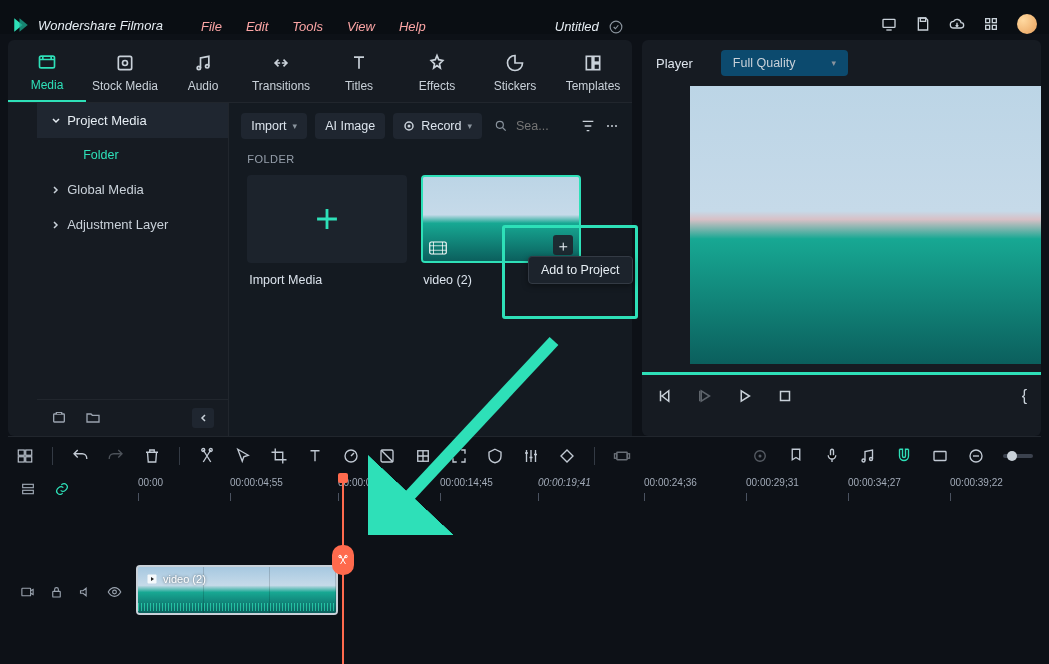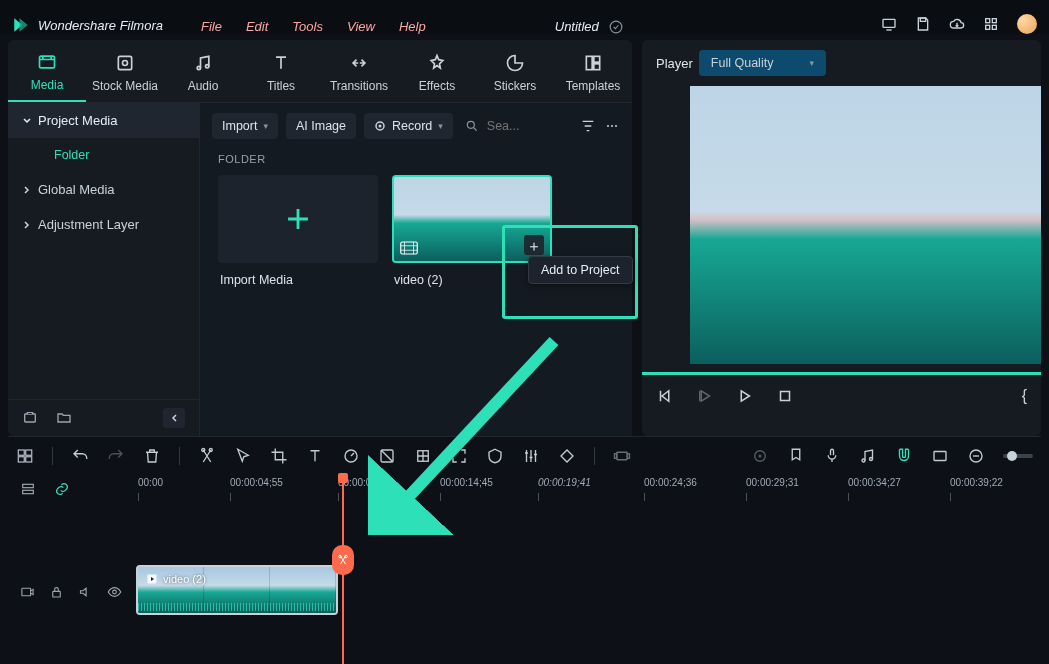--- a/index.html
+++ b/index.html
@@ -12,21 +12,21 @@
   .app-name { font-size: 13px; color: #e6edf3; }
   .menus { display: flex; gap: 24px; margin-left: 38px; }
   .menu { font-size: 13px; color: #fca5a5; cursor: pointer; }
   .title-center { margin-left: auto; margin-right: auto; display: flex; align-items: center; gap: 10px; color: #e6edf3; }
   .title-right { display: flex; align-items: center; gap: 18px; margin-left: auto; }
   .tb-icon { width: 16px; height: 16px; color: #c9d1d9; cursor: pointer; }
   .avatar { width: 20px; height: 20px; border-radius: 50%; background: radial-gradient(circle at 30% 30%, #ffd9a0, #e8a05b); }
 
   
   .upper { display: flex; gap: 10px; padding: 6px 8px 0 8px; height: 402px; }
-  .left-col { width: 624px; display: flex; flex-direction: column; background: #161b22; border-radius: 6px; overflow: visible; }
+  .left-col { width: 624px; display: flex; flex-direction: column; background: #161b22; border-radius: 6px; overflow: visible; align-items: flex-end; }
   .tabstrip { display: flex; align-items: center; justify-content: flex-start; gap: 0; padding: 6px 0 0 0; border-bottom: 1px solid #21262d; }
   .tab { width: 78px; display: flex; flex-direction: column; align-items: center; gap: 6px; padding: 6px 4px 8px 4px; color: #c9d1d9; cursor: pointer; font-size: 12px; }
   .tab.active { color: #2ee0b8; border-bottom: 2px solid #2ee0b8; }
   .tab svg { width: 22px; height: 20px; }
 
   .mid-row { display: flex; flex: 1 1 auto; min-height: 0; }
   .sidebar { width: 192px; display: flex; flex-direction: column; border-right: 1px solid #21262d; }
   .side-item { display: flex; align-items: center; gap: 6px; padding: 10px 14px; font-size: 13px; cursor: pointer; color: #c9d1d9; }
   .side-item.primary { background: #1f2630; font-weight: 500; color: #e6edf3; }
   .side-sub { padding: 10px 14px 10px 46px; color: #2ee0b8; font-size: 12.5px; }
@@ -51,21 +51,21 @@
   .card-thumb.video { border: 2px solid #2ee0b8; background: linear-gradient(to bottom, #a6c8e0 0%, #b5d2e6 42%, #1a9f8f 50%, #0e6f6a 100%); overflow: hidden; }
   .card-thumb.video .ocean-sky { position:absolute; inset:0; background: linear-gradient(to bottom, #bcd5e6 0%, #c6dae9 45%, #17a893 55%, #0b5f5d 100%); }
   .film-icon { position: absolute; left: 6px; bottom: 6px; }
   .plus-badge { position: absolute; right: 6px; bottom: 6px; width: 20px; height: 20px; background: rgba(30,36,44,.92); border-radius: 3px; display: flex; align-items: center; justify-content: center; color: #e6edf3; font-size: 15px; line-height: 1; }
   .card-label { padding: 10px 2px 0 2px; font-size: 12.5px; color: #dbe3ec; }
   .highlight-box { position: absolute; left: 502px; top: 225px; width: 136px; height: 94px; border: 3px solid #2ee0b8; border-radius: 3px; z-index: 5; pointer-events: none; }
   .tooltip { position: absolute; left: 528px; top: 256px; background: #1c232c; border: 1px solid #333a44; border-radius: 4px; padding: 6px 12px; font-size: 12.5px; color: #e6edf3; z-index: 6; box-shadow: 0 2px 6px rgba(0,0,0,.4); }
 
   
   .right-col { flex: 1; display: flex; flex-direction: column; background: #161b22; border-radius: 6px; overflow: hidden; }
-  .player-top { display: flex; align-items: center; gap: 6px; padding: 10px 14px; }
+  .player-top { display: flex; align-items: center; gap: 28px; padding: 10px 14px; }
   .player-label { font-size: 13px; color: #dde4ec; }
   .quality { display: flex; align-items: center; gap: 36px; background: #0c4a6e; padding: 6px 12px; border-radius: 4px; font-size: 12.5px; }
   .player-canvas { margin: 0 0 0 48px; height: 278px; background: linear-gradient(to bottom, #bcd5e6 0%, #c6dae9 45%, #d8c0c6 48%, #17a893 55%, #0b5f5d 100%); position: relative; }
   .player-progress { height: 3px; background: #2ee0b8; margin: 8px 0 0 0; }
   .player-controls { display: flex; align-items: center; gap: 22px; padding: 12px 14px 10px 14px; }
   .player-controls .spacer { flex: 1; }
   .pc-icon { width: 18px; height: 18px; color: #c9d1d9; cursor: pointer; }
 
   
   .arrow-svg { position: absolute; left: 368px; top: 335px; width: 200px; height: 200px; z-index: 7; pointer-events: none; }
@@ -167,29 +167,29 @@
       <div class="tab">
           <svg viewBox="0 0 24 24">
             <path d="M9 18V6l10-2v12" fill="none" stroke="currentColor" stroke-width="2"></path>
             <circle cx="7" cy="18" r="2" fill="none" stroke="currentColor" stroke-width="2"></circle>
             <circle cx="17" cy="16" r="2" fill="none" stroke="currentColor" stroke-width="2"></circle>
           </svg>
           <span>Audio</span>
         </div>
       <div class="tab">
           <svg viewBox="0 0 24 24">
+            <path d="M4 12h7m2 0h7M9 8l-4 4 4 4M15 8l4 4-4 4" fill="none" stroke="currentColor" stroke-width="2"></path>
+          </svg>
+          <span>Transitions</span>
+        </div>
+      <div class="tab">
+          <svg viewBox="0 0 24 24">
             <path d="M6 5h12M12 5v14" stroke="currentColor" stroke-width="2"></path>
           </svg>
           <span>Titles</span>
-        </div>
-      <div class="tab">
-          <svg viewBox="0 0 24 24">
-            <path d="M4 12h7m2 0h7M9 8l-4 4 4 4M15 8l4 4-4 4" fill="none" stroke="currentColor" stroke-width="2"></path>
-          </svg>
-          <span>Transitions</span>
         </div>
       <div class="tab">
           <svg viewBox="0 0 24 24">
             <path d="M12 3l2 5 5 1-4 4 1 5-4-3-4 3 1-5-4-4 5-1z" fill="none" stroke="currentColor" stroke-width="2"></path>
           </svg>
           <span>Effects</span>
         </div>
       <div class="tab">
           <svg viewBox="0 0 24 24">
             <path d="M12 3a9 9 0 109 9h-9V3z" fill="none" stroke="currentColor" stroke-width="2"></path>

